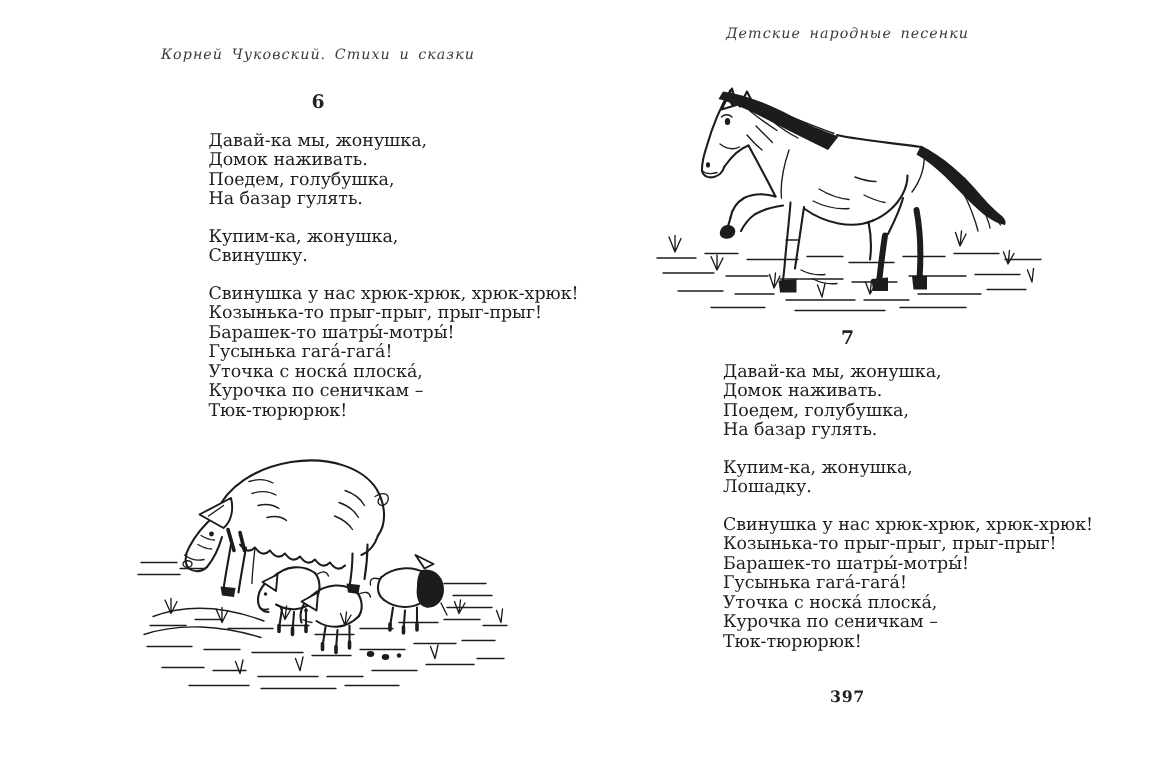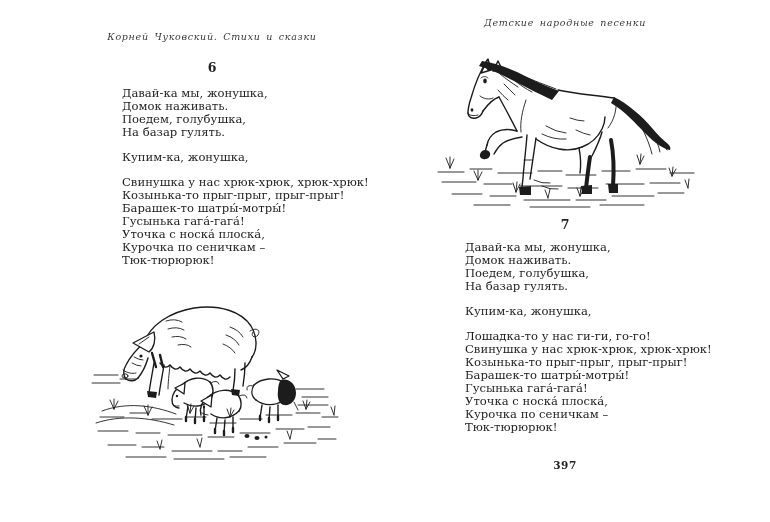--- a/index.html
+++ b/index.html
@@ -10,21 +10,21 @@
           font-style:italic;font-size:9.5px;letter-spacing:0.7px;word-spacing:2px;color:#3a3a3a;}
   .hdr-left{left:87px;top:31px;}
   .hdr-right{left:440px;top:17px;}
   .poem-number{position:absolute;width:250px;text-align:center;
           font-size:12.5px;font-weight:bold;color:#222;}
   .num-left{left:87px;top:60px;}
   .num-right{left:440px;top:217px;}
   .poem{position:absolute;font-size:11.6px;line-height:13px;color:#1e1e1e;}
   .poem-left{left:122px;top:87px;}
   .poem-right{left:465px;top:241px;}
-  .stanza{margin:0 0 12px 0;}
+  .stanza{margin:0 0 12px 17px;}
   .pline{white-space:nowrap;height:13px;}
   .page-number{position:absolute;left:440px;top:459px;width:250px;text-align:center;
           font-size:10.5px;font-weight:bold;letter-spacing:0.5px;color:#222;}
   .illus{position:absolute;}
   .illus-pigs{left:90px;top:299px;width:254px;height:168px;}
   .illus-horse{left:430px;top:52px;width:274px;height:158px;}
   
   .ink{fill:none;stroke:#1c1c1c;stroke-width:1.4;stroke-linecap:round;stroke-linejoin:round;}
   .thin{fill:none;stroke:#1c1c1c;stroke-width:0.9;stroke-linecap:round;}
   .fillk{fill:#1c1c1c;stroke:none;}
@@ -44,20 +44,21 @@
 
     <div class="poem poem-left">
       <div class="stanza">
         <div class="pline">Давай-ка мы, жонушка,</div>
         <div class="pline">Домок наживать.</div>
         <div class="pline">Поедем, голубушка,</div>
         <div class="pline">На базар гулять.</div>
       </div>
       <div class="stanza">
         <div class="pline">Купим-ка, жонушка,</div>
+        <div class="pline">Свинушку.</div>
       </div>
       <div class="stanza">
         <div class="pline">Свинушка у нас хрюк-хрюк, хрюк-хрюк!</div>
         <div class="pline">Козынька-то прыг-прыг, прыг-прыг!</div>
         <div class="pline">Барашек-то шатры́-мотры́!</div>
         <div class="pline">Гусынька гага́-гага́!</div>
         <div class="pline">Уточка с носка́ плоска́,</div>
         <div class="pline">Курочка по сеничкам –</div>
         <div class="pline">Тюк-тюрюрюк!</div>
       </div>
@@ -216,23 +217,23 @@
 
     <div class="poem poem-right">
       <div class="stanza">
         <div class="pline">Давай-ка мы, жонушка,</div>
         <div class="pline">Домок наживать.</div>
         <div class="pline">Поедем, голубушка,</div>
         <div class="pline">На базар гулять.</div>
       </div>
       <div class="stanza">
         <div class="pline">Купим-ка, жонушка,</div>
-      </div>
-      <div class="stanza">
-        <div class="pline">Лошадка-то у нас ги-ги, го-го!</div>
+        <div class="pline">Лошадку.</div>
+      </div>
+      <div class="stanza">
         <div class="pline">Свинушка у нас хрюк-хрюк, хрюк-хрюк!</div>
         <div class="pline">Козынька-то прыг-прыг, прыг-прыг!</div>
         <div class="pline">Барашек-то шатры́-мотры́!</div>
         <div class="pline">Гусынька гага́-гага́!</div>
         <div class="pline">Уточка с носка́ плоска́,</div>
         <div class="pline">Курочка по сеничкам –</div>
         <div class="pline">Тюк-тюрюрюк!</div>
       </div>
     </div>
 

